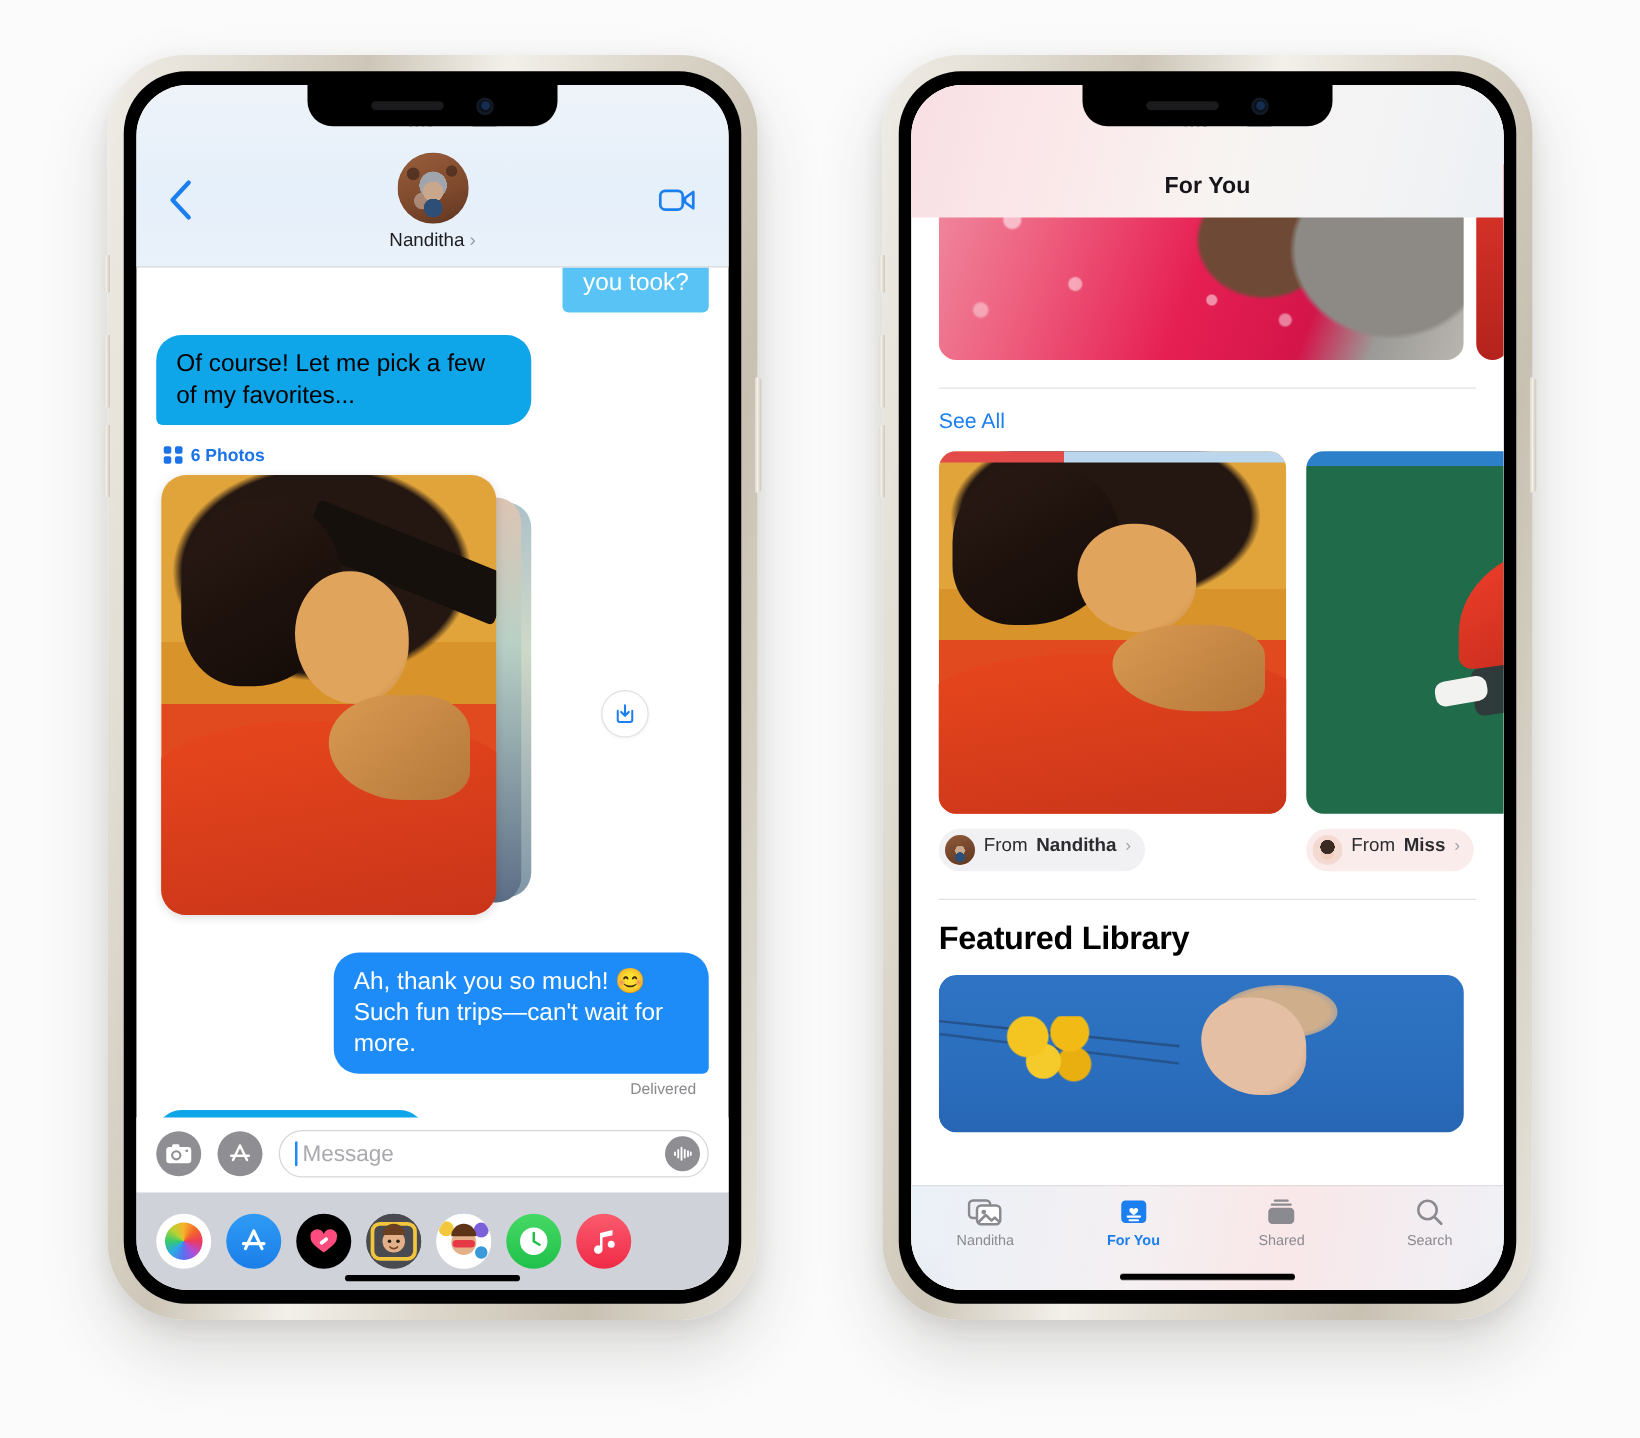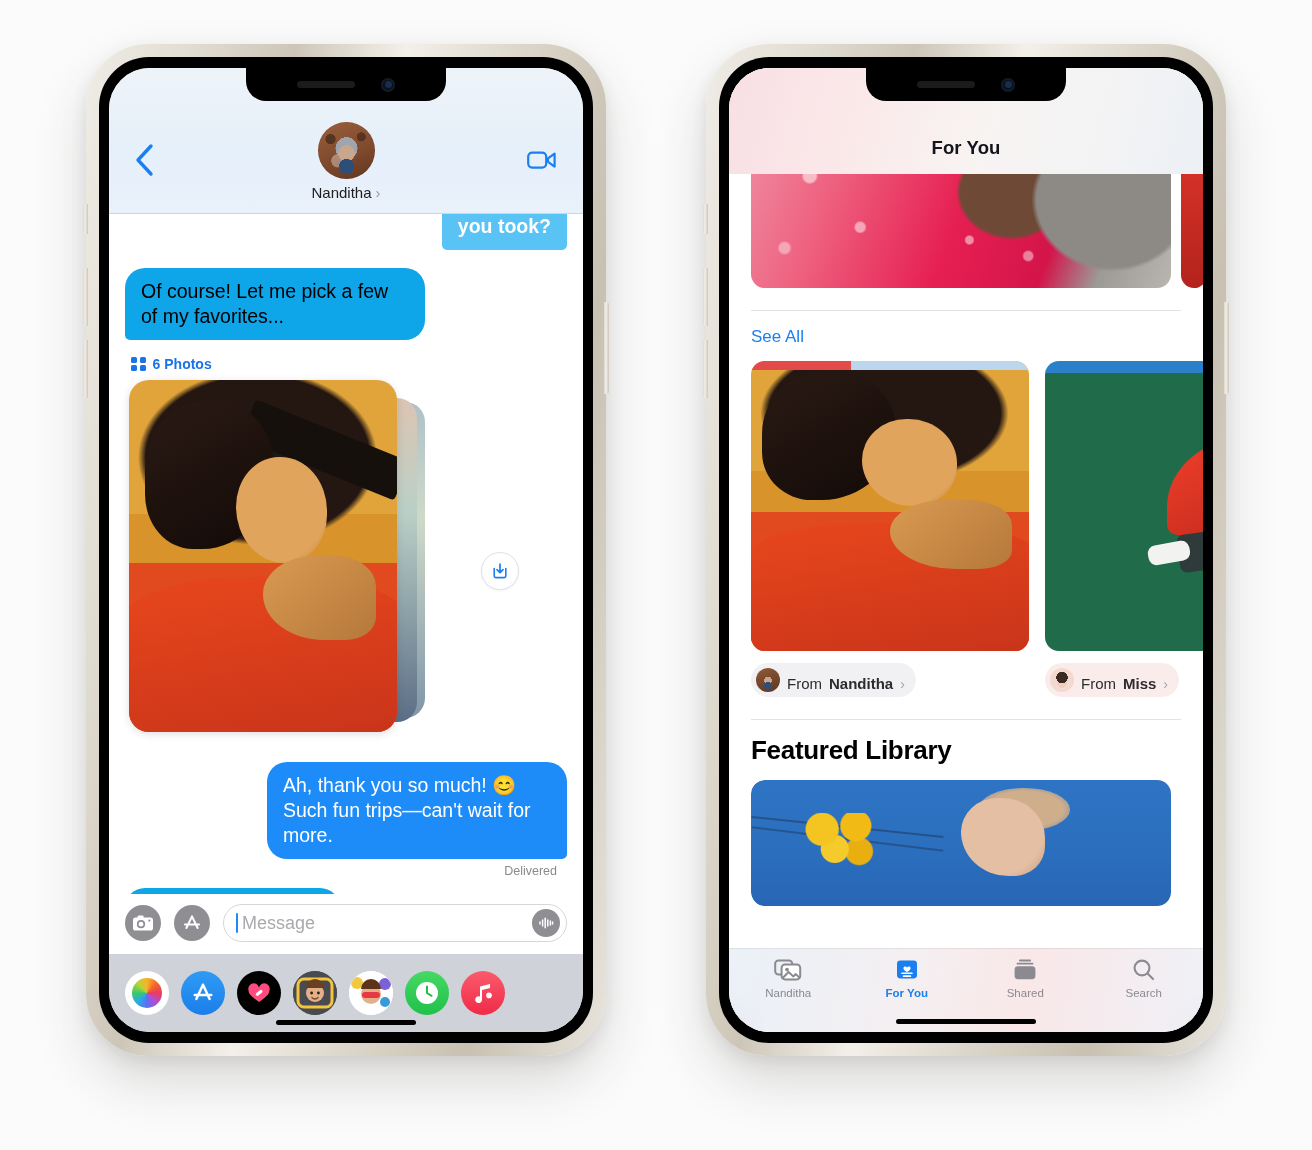--- a/index.html
+++ b/index.html
@@ -125,21 +125,21 @@
   .chev { color: #9a9aa0; font-size: 15px; line-height: 1; }
 
   .msg-thread { flex: 1; position: relative; padding: 0 16px; overflow: hidden; }
 
   .bubble {
     max-width: 300px; padding: 11px 16px; font-size: 19.5px; line-height: 1.28;
     border-radius: 20px; position: relative; word-wrap: break-word;
   }
   .bubble.in  { background: #0ea5e9; color: #000; border-bottom-left-radius: 5px; }
   .bubble.out { background: #1d8cf8; color: #fff; border-bottom-right-radius: 5px; margin-left: auto; }
-  .bubble.out.cut { background: #5ac3f5; font-weight: bold; }
+  .bubble.out.cut { background: #5ac3f5; }
 
   .row-out { display: flex; justify-content: flex-end; }
   .row-in  { display: flex; justify-content: flex-start; }
 
   .clipped-top { margin-top: 0; border-radius: 0 0 20px 5px; padding-top: 0; max-width: 318px;}
 
   .photos-label {
     display: flex; align-items: center; gap: 7px;
     color: #1b73e8; font-size: 14px; font-weight: 600; margin: 16px 0 8px 6px;
   }
@@ -301,21 +301,21 @@
 
   .thumb-b { background: linear-gradient(180deg,#2c7fc9 0 4%, #1f6b4a 4% 100%); }
   .thumb-b .umbrella{position:absolute;right:-6%;top:26%;width:62%;height:34%;
     background:linear-gradient(150deg,#f0402a,#b8241a);border-radius:50% 50% 6% 6%/72% 72% 10% 10%;}
   .thumb-b .leg{position:absolute;right:18%;top:58%;width:34%;height:13%;
     background:#2f3a3a;border-radius:7px;transform:rotate(-8deg);}
   .thumb-b .shoe{position:absolute;right:48%;top:63%;width:15%;height:7%;
     background:#f2f2f0;border-radius:8px;transform:rotate(-10deg);}
 
   .from-pill {
-    margin-top: 12px; display: inline-flex; align-items: flex-end; gap: 7px;
+    margin-top: 12px; display: inline-flex; align-items: flex-start; gap: 7px;
     background: #f1f1f3; border-radius: 17px; padding: 5px 11px 5px 5px;
     font-size: 15px; color: #2b2b30;
   }
   .from-pill.pink { background: #fbecec; }
   .pill-av { width: 24px; height: 24px; border-radius: 50%; flex: none; }
   .pill-av.n { background:
       radial-gradient(circle at 50% 74%, #2d4f77 0 18%, transparent 19%),
       radial-gradient(circle at 50% 52%, #c9a78c 0 22%, transparent 23%),
       linear-gradient(160deg,#8f5a39,#5f3520); }
   .pill-av.v { background:

